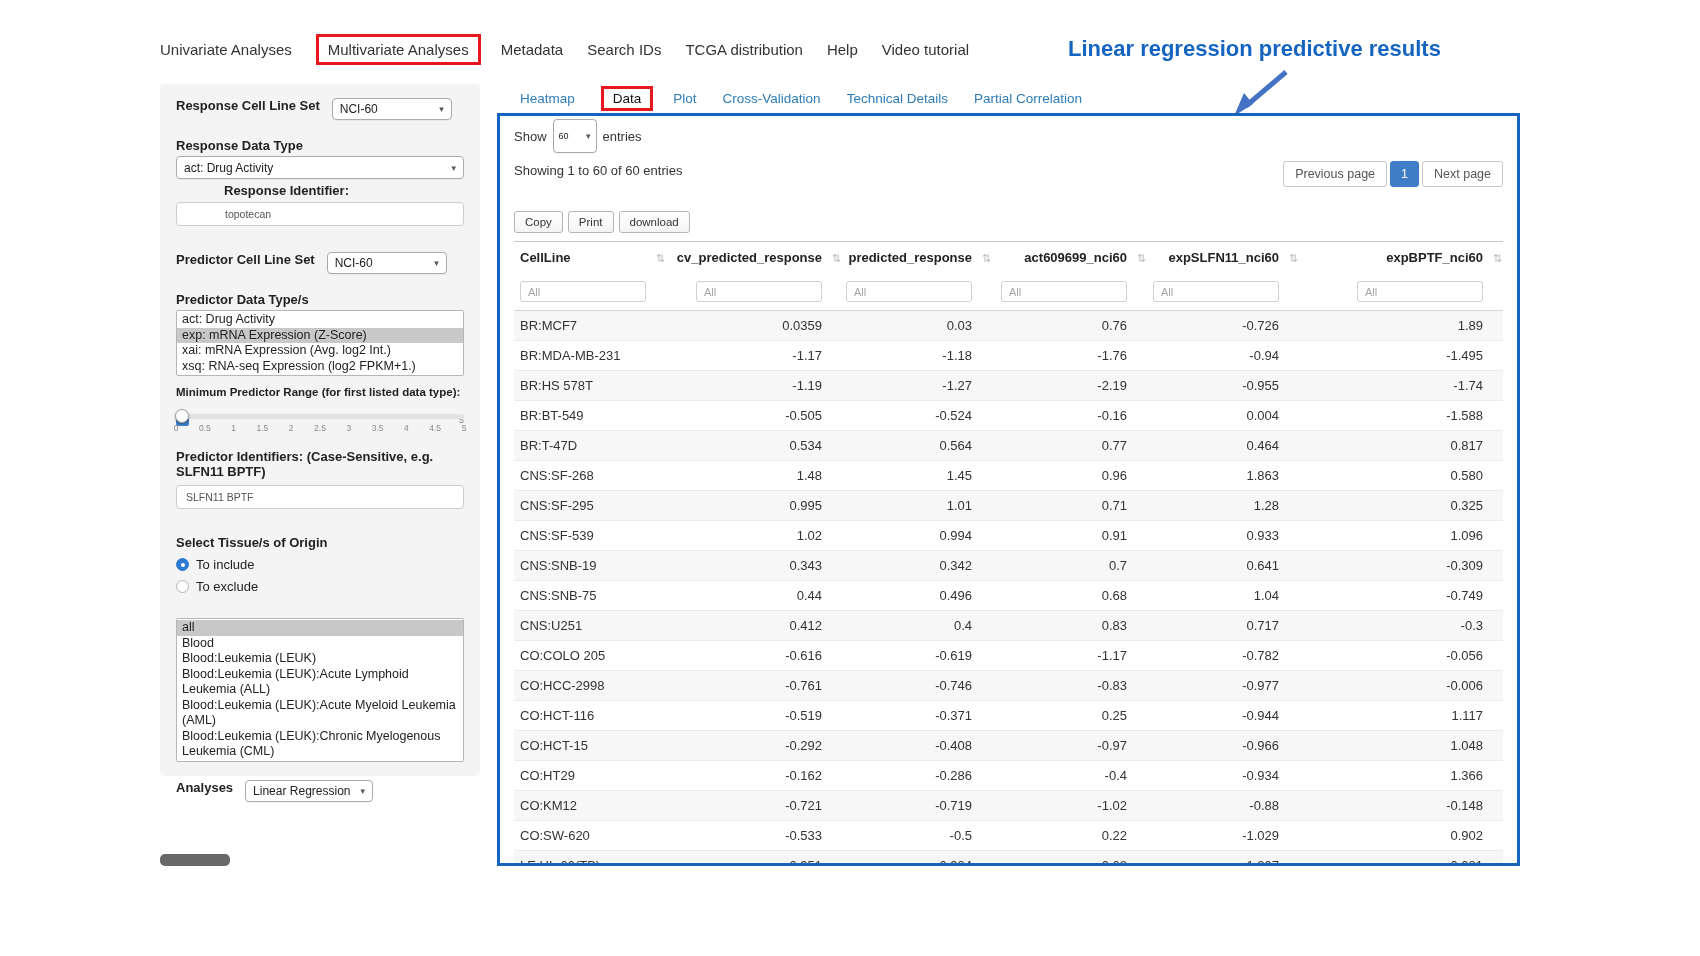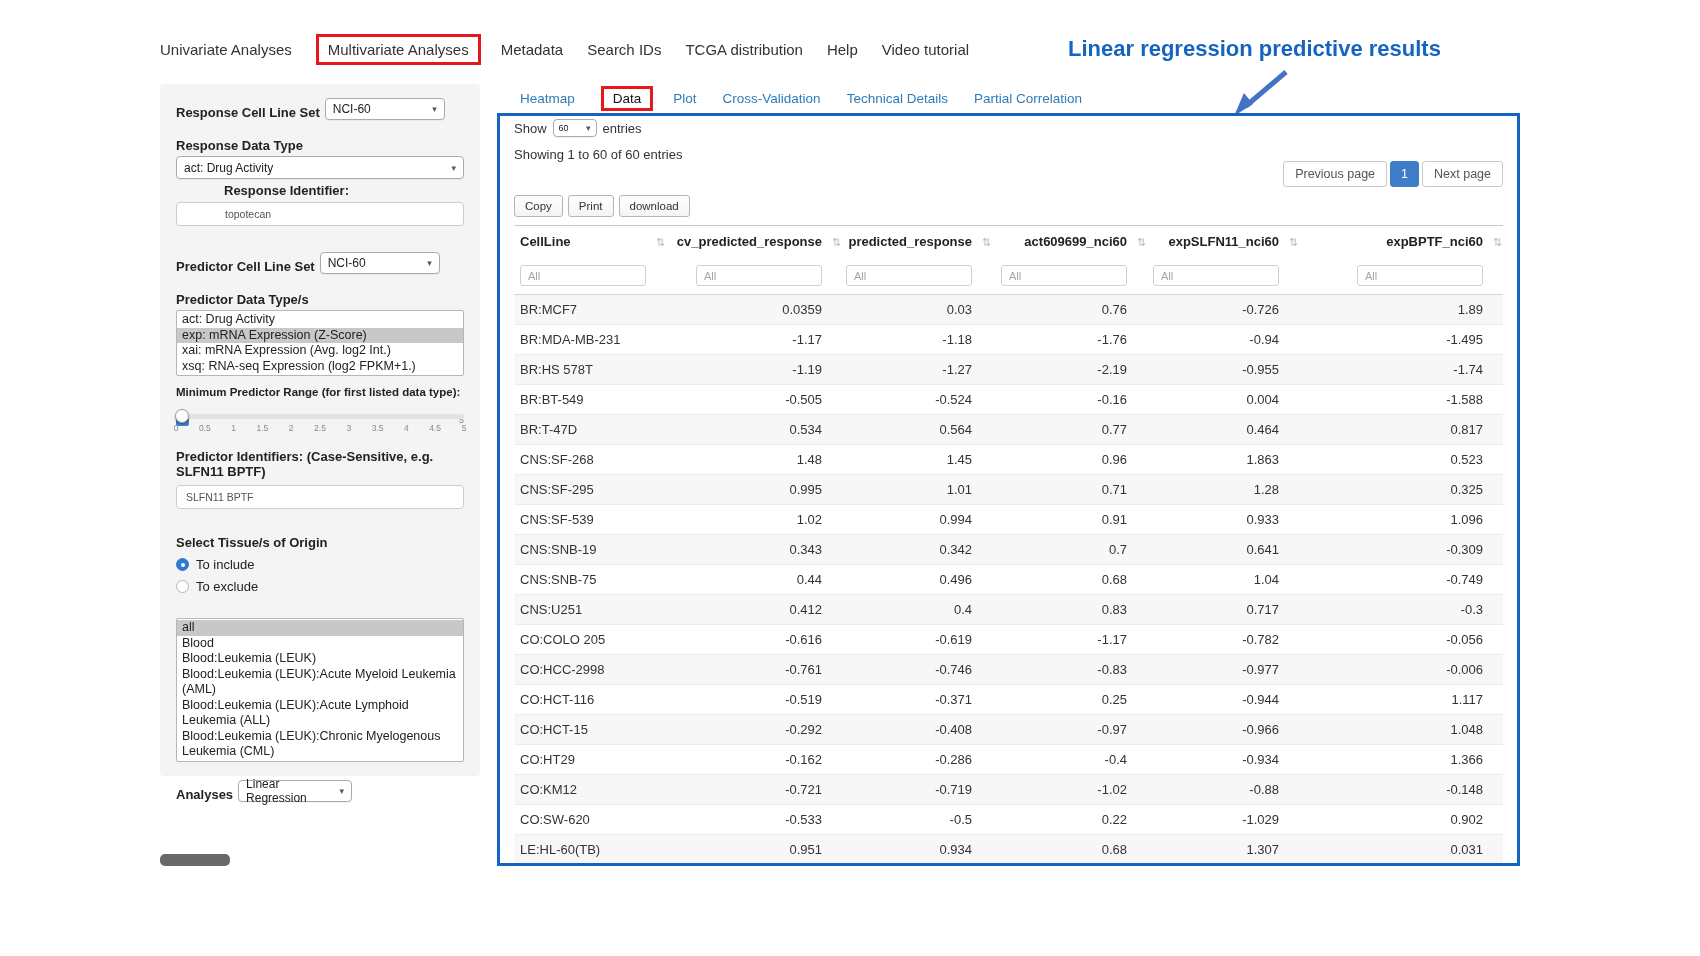--- a/index.html
+++ b/index.html
@@ -13,27 +13,27 @@
   .red-frame { border:3px solid #e8161d; padding:4px 9px; margin-right:20px; }
 
   
   .annotation { position:absolute; left:1068px; top:36px; font-size:22px; font-weight:bold; color:#1565c0; white-space:nowrap; }
   .annotation-arrow { position:absolute; left:1222px; top:66px; }
 
   
   .sidebar { position:absolute; left:160px; top:84px; width:320px; height:692px; background:#f4f4f4; border-radius:4px; padding:14px 16px; font-size:13px; }
   .side-label { display:block; font-weight:bold; font-size:13px; color:#222; }
   .side-label.small { font-size:11.5px; white-space:nowrap; }
-  .inline-row { display:flex; align-items:flex-end; gap:5px; }
+  .inline-row { display:flex; align-items:flex-start; gap:12px; }
   .sel { display:inline-flex; align-items:center; justify-content:space-between; background:#fff; border:1px solid #ababab; border-radius:4px; font-size:12px; color:#222; padding:2px 7px; height:22px; cursor:pointer; box-shadow:0 1px 1px rgba(0,0,0,.05); }
   .sel .caret { margin-left:9px; font-size:9px; color:#555; }
   .sel.full { width:100%; height:23px; }
   .sel.w120 { width:120px; }
-  .sel.w132 { width:114px; }
-  .sel.sel-small { height:18px; font-size:9px; padding:1px 5px; width:44px; }
+  .sel.w132 { width:128px; }
+  .sel.sel-small { height:34px; font-size:9px; padding:1px 5px; width:44px; }
   .text-input { width:100%; height:24px; border:1px solid #ccc; border-radius:4px; background:#fff; font-size:10.5px; color:#555; padding:0 9px; outline:none; }
   .listbox { background:#fff; border:1px solid #b6b6b6; border-radius:2px; padding:1px 0; font-size:12.5px; color:#222; margin-top:3px; }
   .lb-option { padding:0 5px; line-height:15.5px; cursor:pointer; }
   .lb-option.selected { background:#c8c8c8; }
 
   .slider { position:relative; margin-top:6px; }
   .slider-bubble { position:absolute; left:0; top:0; background:#3f7dc8; color:#fff; font-size:9px; line-height:12px; padding:0 4px; border-radius:2px; }
   .slider-maxlabel { position:absolute; right:0; top:1px; font-size:9px; color:#888; }
   .slider-track { margin-top:16px; height:5px; background:#e2e2e2; border-radius:3px; position:relative; }
   .slider-handle { position:absolute; left:-1px; top:-5px; width:14px; height:14px; border-radius:50%; background:#fcfcfc; border:1px solid #a0a0a0; box-shadow:0 1px 2px rgba(0,0,0,.35); cursor:pointer; }
@@ -164,22 +164,22 @@
     </div>
     <div class="radio-row">
       <span class="radio"></span>
       <span>To exclude</span>
     </div>
 
     <div class="listbox mt24">
         <div class="lb-option selected">all</div>
         <div class="lb-option">Blood</div>
         <div class="lb-option">Blood:Leukemia (LEUK)</div>
+        <div class="lb-option">Blood:Leukemia (LEUK):Acute Lymphoid Leukemia (ALL)</div>
         <div class="lb-option">Blood:Leukemia (LEUK):Acute Myeloid Leukemia (AML)</div>
-        <div class="lb-option">Blood:Leukemia (LEUK):Acute Lymphoid Leukemia (ALL)</div>
         <div class="lb-option">Blood:Leukemia (LEUK):Chronic Myelogenous Leukemia (CML)</div>
       </div>
 
     <div class="inline-row mt18">
       <span class="side-label">Analyses</span>
       <span class="sel w132">
         <span>Linear Regression</span>
         <span class="caret">▾</span>
       </span>
     </div>
@@ -278,21 +278,21 @@
             <td class="cell-num">0.77</td>
             <td class="cell-num">0.464</td>
             <td class="cell-num">0.817</td>
           </tr>
           <tr>
             <td class="cell-text">CNS:SF-268</td>
             <td class="cell-num">1.48</td>
             <td class="cell-num">1.45</td>
             <td class="cell-num">0.96</td>
             <td class="cell-num">1.863</td>
-            <td class="cell-num">0.523</td>
+            <td class="cell-num">0.580</td>
           </tr>
           <tr>
             <td class="cell-text">CNS:SF-295</td>
             <td class="cell-num">0.995</td>
             <td class="cell-num">1.01</td>
             <td class="cell-num">0.71</td>
             <td class="cell-num">1.28</td>
             <td class="cell-num">0.325</td>
           </tr>
           <tr>

